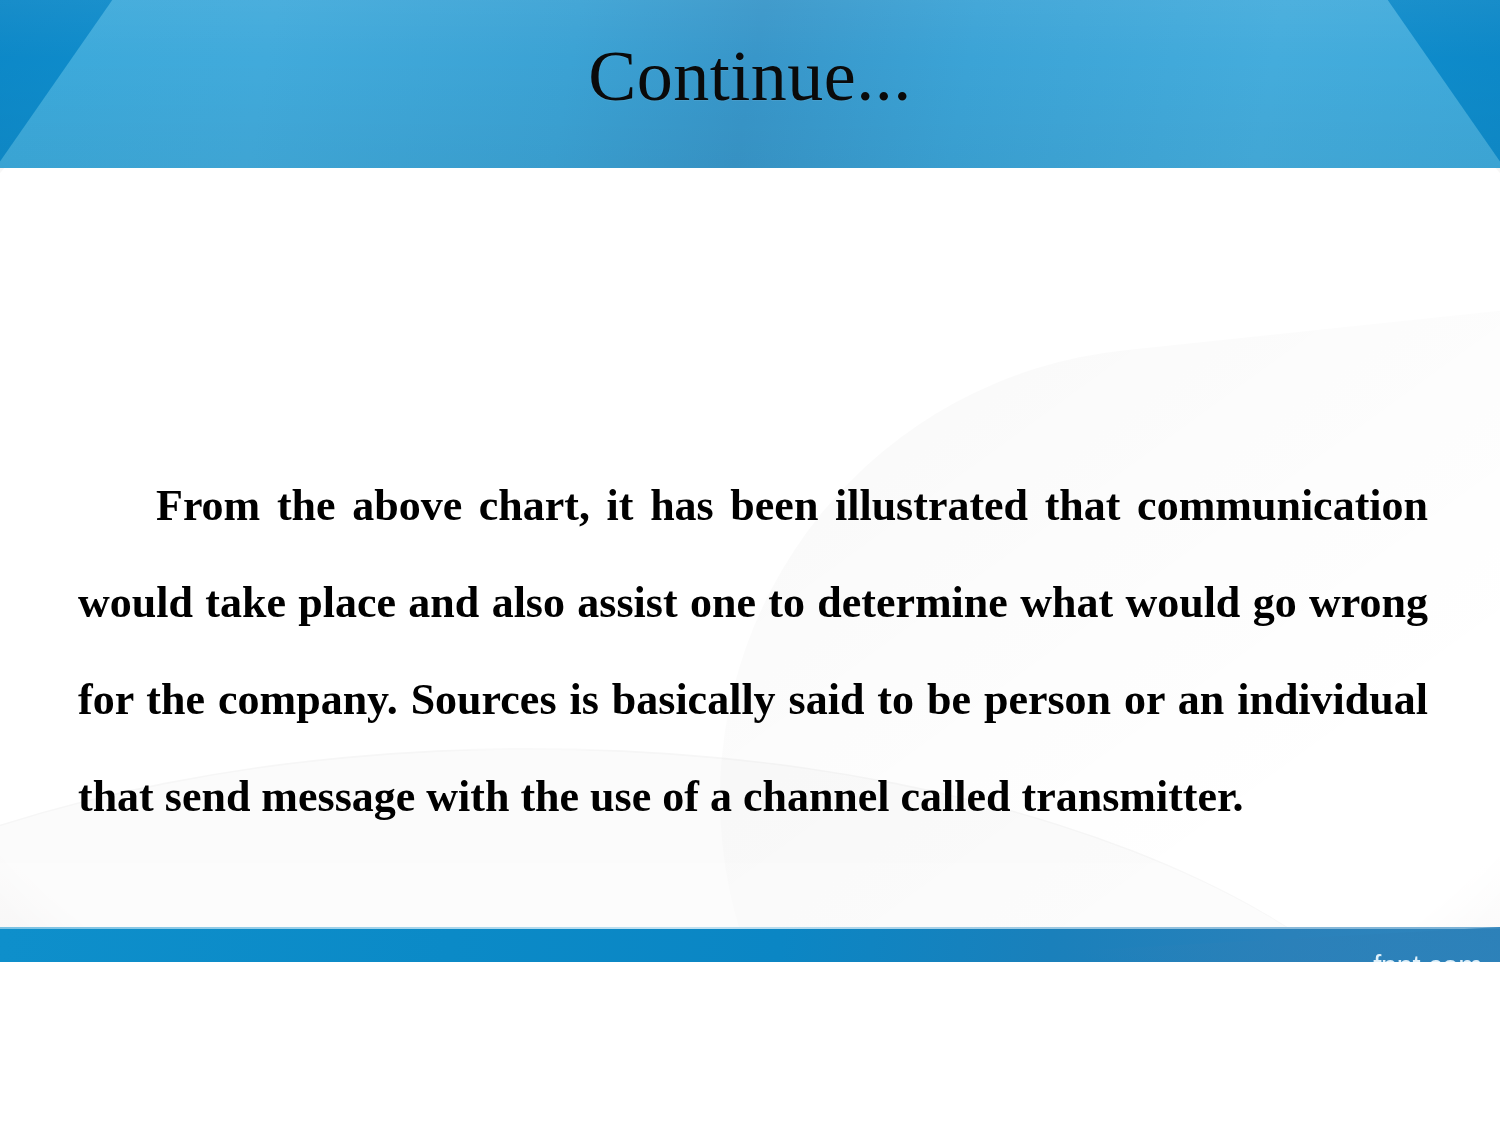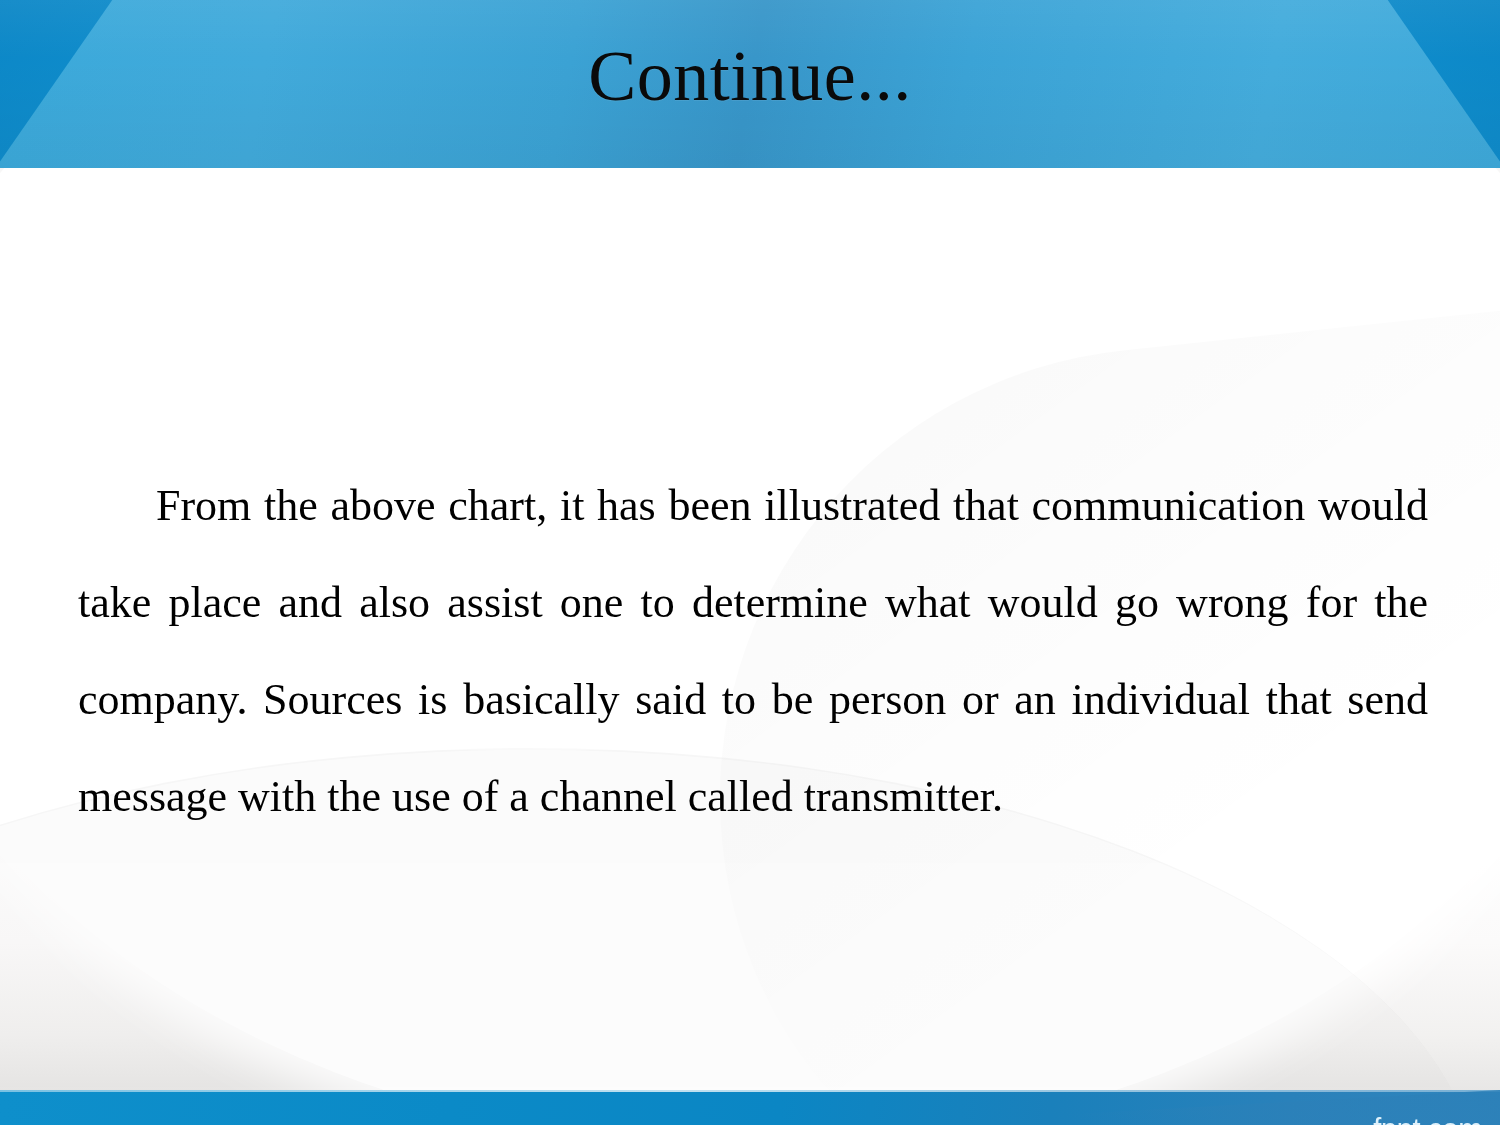--- a/index.html
+++ b/index.html
@@ -5,21 +5,21 @@
 <style>
   html, body {
     margin: 0;
     padding: 0;
     background: #ffffff;
   }
 
   .slide {
     position: relative;
     width: 1500px;
-    height: 1125px;
+    height: 962px;
     overflow: hidden;
     background: #8b5cf6;
     font-family: "Liberation Serif", "DejaVu Serif", serif;
   }
 
   
   .header {
     position: absolute;
     left: 0;
     top: 0;
@@ -139,20 +139,21 @@
     position: absolute;
     left: 78px;
     top: 245px;
     width: 1350px;
     font-size: 44px;
     line-height: 97px;
     color: #000000;
     text-align: justify;
     text-indent: 78px;
     text-justify: inter-word;
+    font-weight: bold;
   }
 
   
   .footer {
     position: absolute;
     left: 0;
     bottom: 0;
     width: 1500px;
     height: 35px;
     overflow: hidden;

